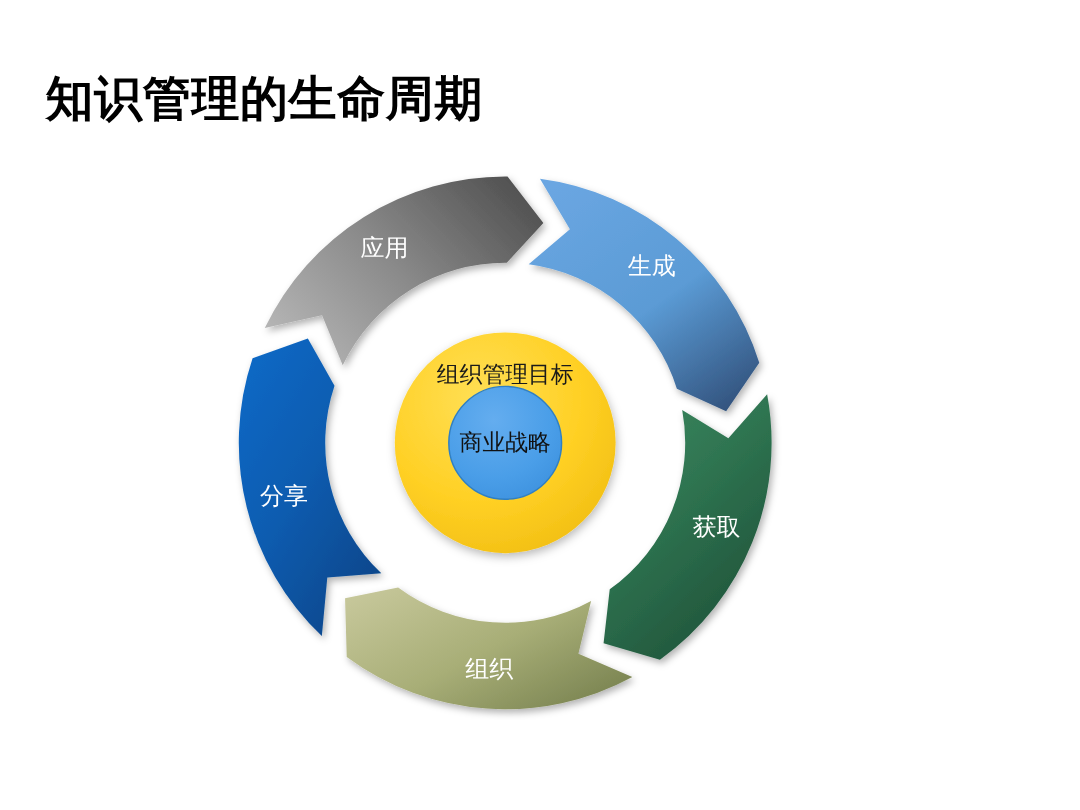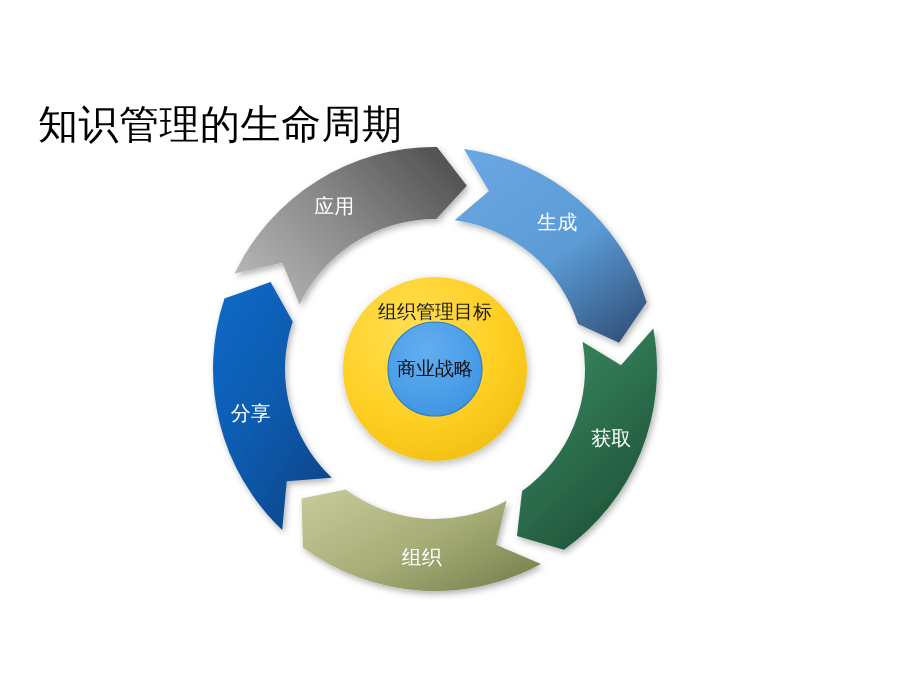--- a/index.html
+++ b/index.html
@@ -21,26 +21,25 @@
   }
   #slide-title {
     position: absolute;
     left: 38px;
     top: 60px;
     font-size: 40px;
     line-height: 1.15;
     color: #000000;
     letter-spacing: 0.5px;
     white-space: nowrap;
-    font-weight: 400;
-    margin-top: 41px;
+    font-weight: 700;
   }
   #diagram-wrap {
     position: absolute;
-    left: 195px;
+    left: 181px;
     top: 138px;
     width: 480px;
     height: 462px;
   }
   #cycle-diagram {
     display: block;
     width: 480px;
     height: 462px;
   }
   .seg-label {

